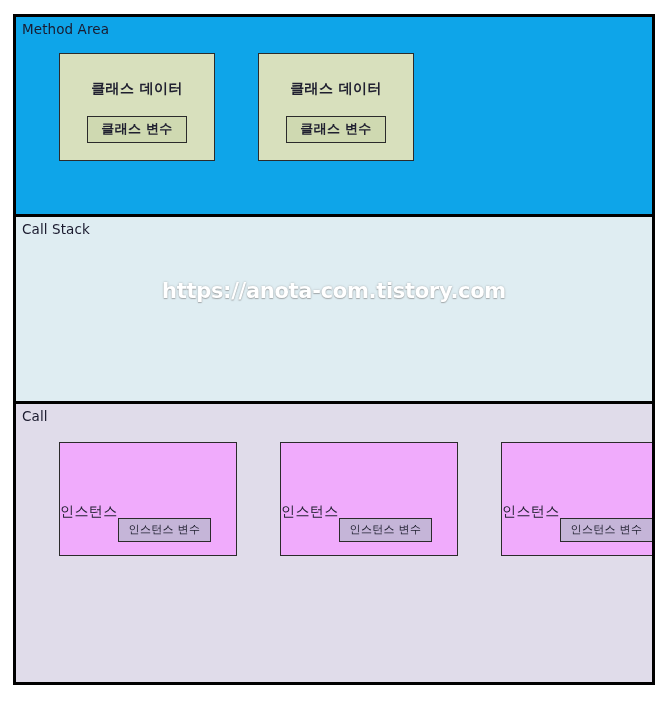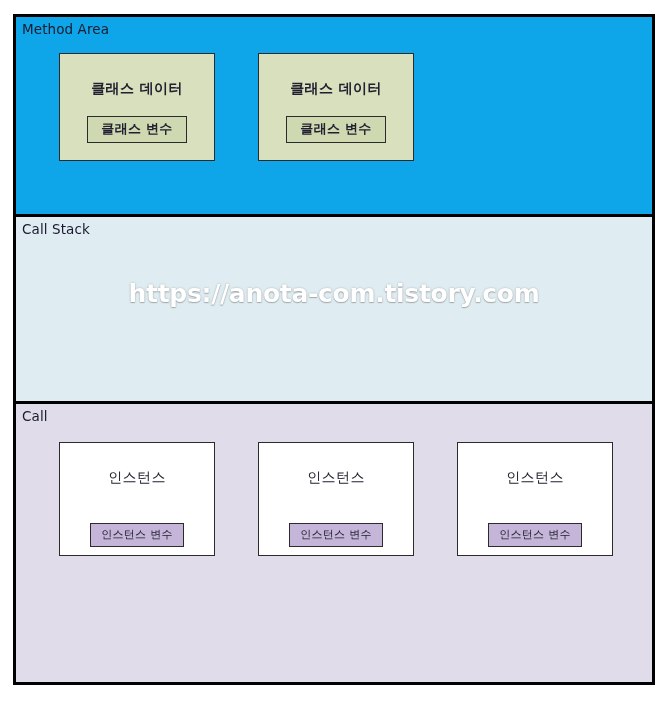--- a/index.html
+++ b/index.html
@@ -95,21 +95,21 @@
     height: 120px;
     background: #000000;
   }
   .stack-wall.left  { left: 0; }
   .stack-wall.right { right: 0; }
   #watermark {
     position: absolute;
     left: 0; right: 0;
     top: 62px;
     text-align: center;
-    font-size: 25px;
+    font-size: 21px;
     font-weight: bold;
     color: #ffffff;
     text-shadow: 0 0 2px rgba(120,120,120,0.55),
                  0 1px 1px rgba(110,110,110,0.45);
     letter-spacing: -0.3px;
     white-space: nowrap;
     pointer-events: none;
   }
 
   
@@ -117,26 +117,26 @@
     flex: 1;
     background: #e0dcea;
   }
   #heap .boxrow {
     position: absolute;
     left: 43px; top: 38px;
     display: flex;
     gap: 43px;
   }
   .instance-box {
-    width: 156px; height: 114px;
-    background: #ffffff;
-    border: 1px solid #2b2b2b;
-    box-sizing: border-box;
-    display: flex;
-    flex-direction: column;
+    width: 178px; height: 114px;
+    background: #f0abfc;
+    border: 1px solid #2b2b2b;
+    box-sizing: border-box;
+    display: flex;
+    flex-direction: row;
     align-items: center;
     justify-content: flex-start;
     padding-top: 26px;
   }
   .instance-box .title {
     font-size: 14px;
     color: #202030;
     letter-spacing: 0.4px;
   }
   .instance-var {

